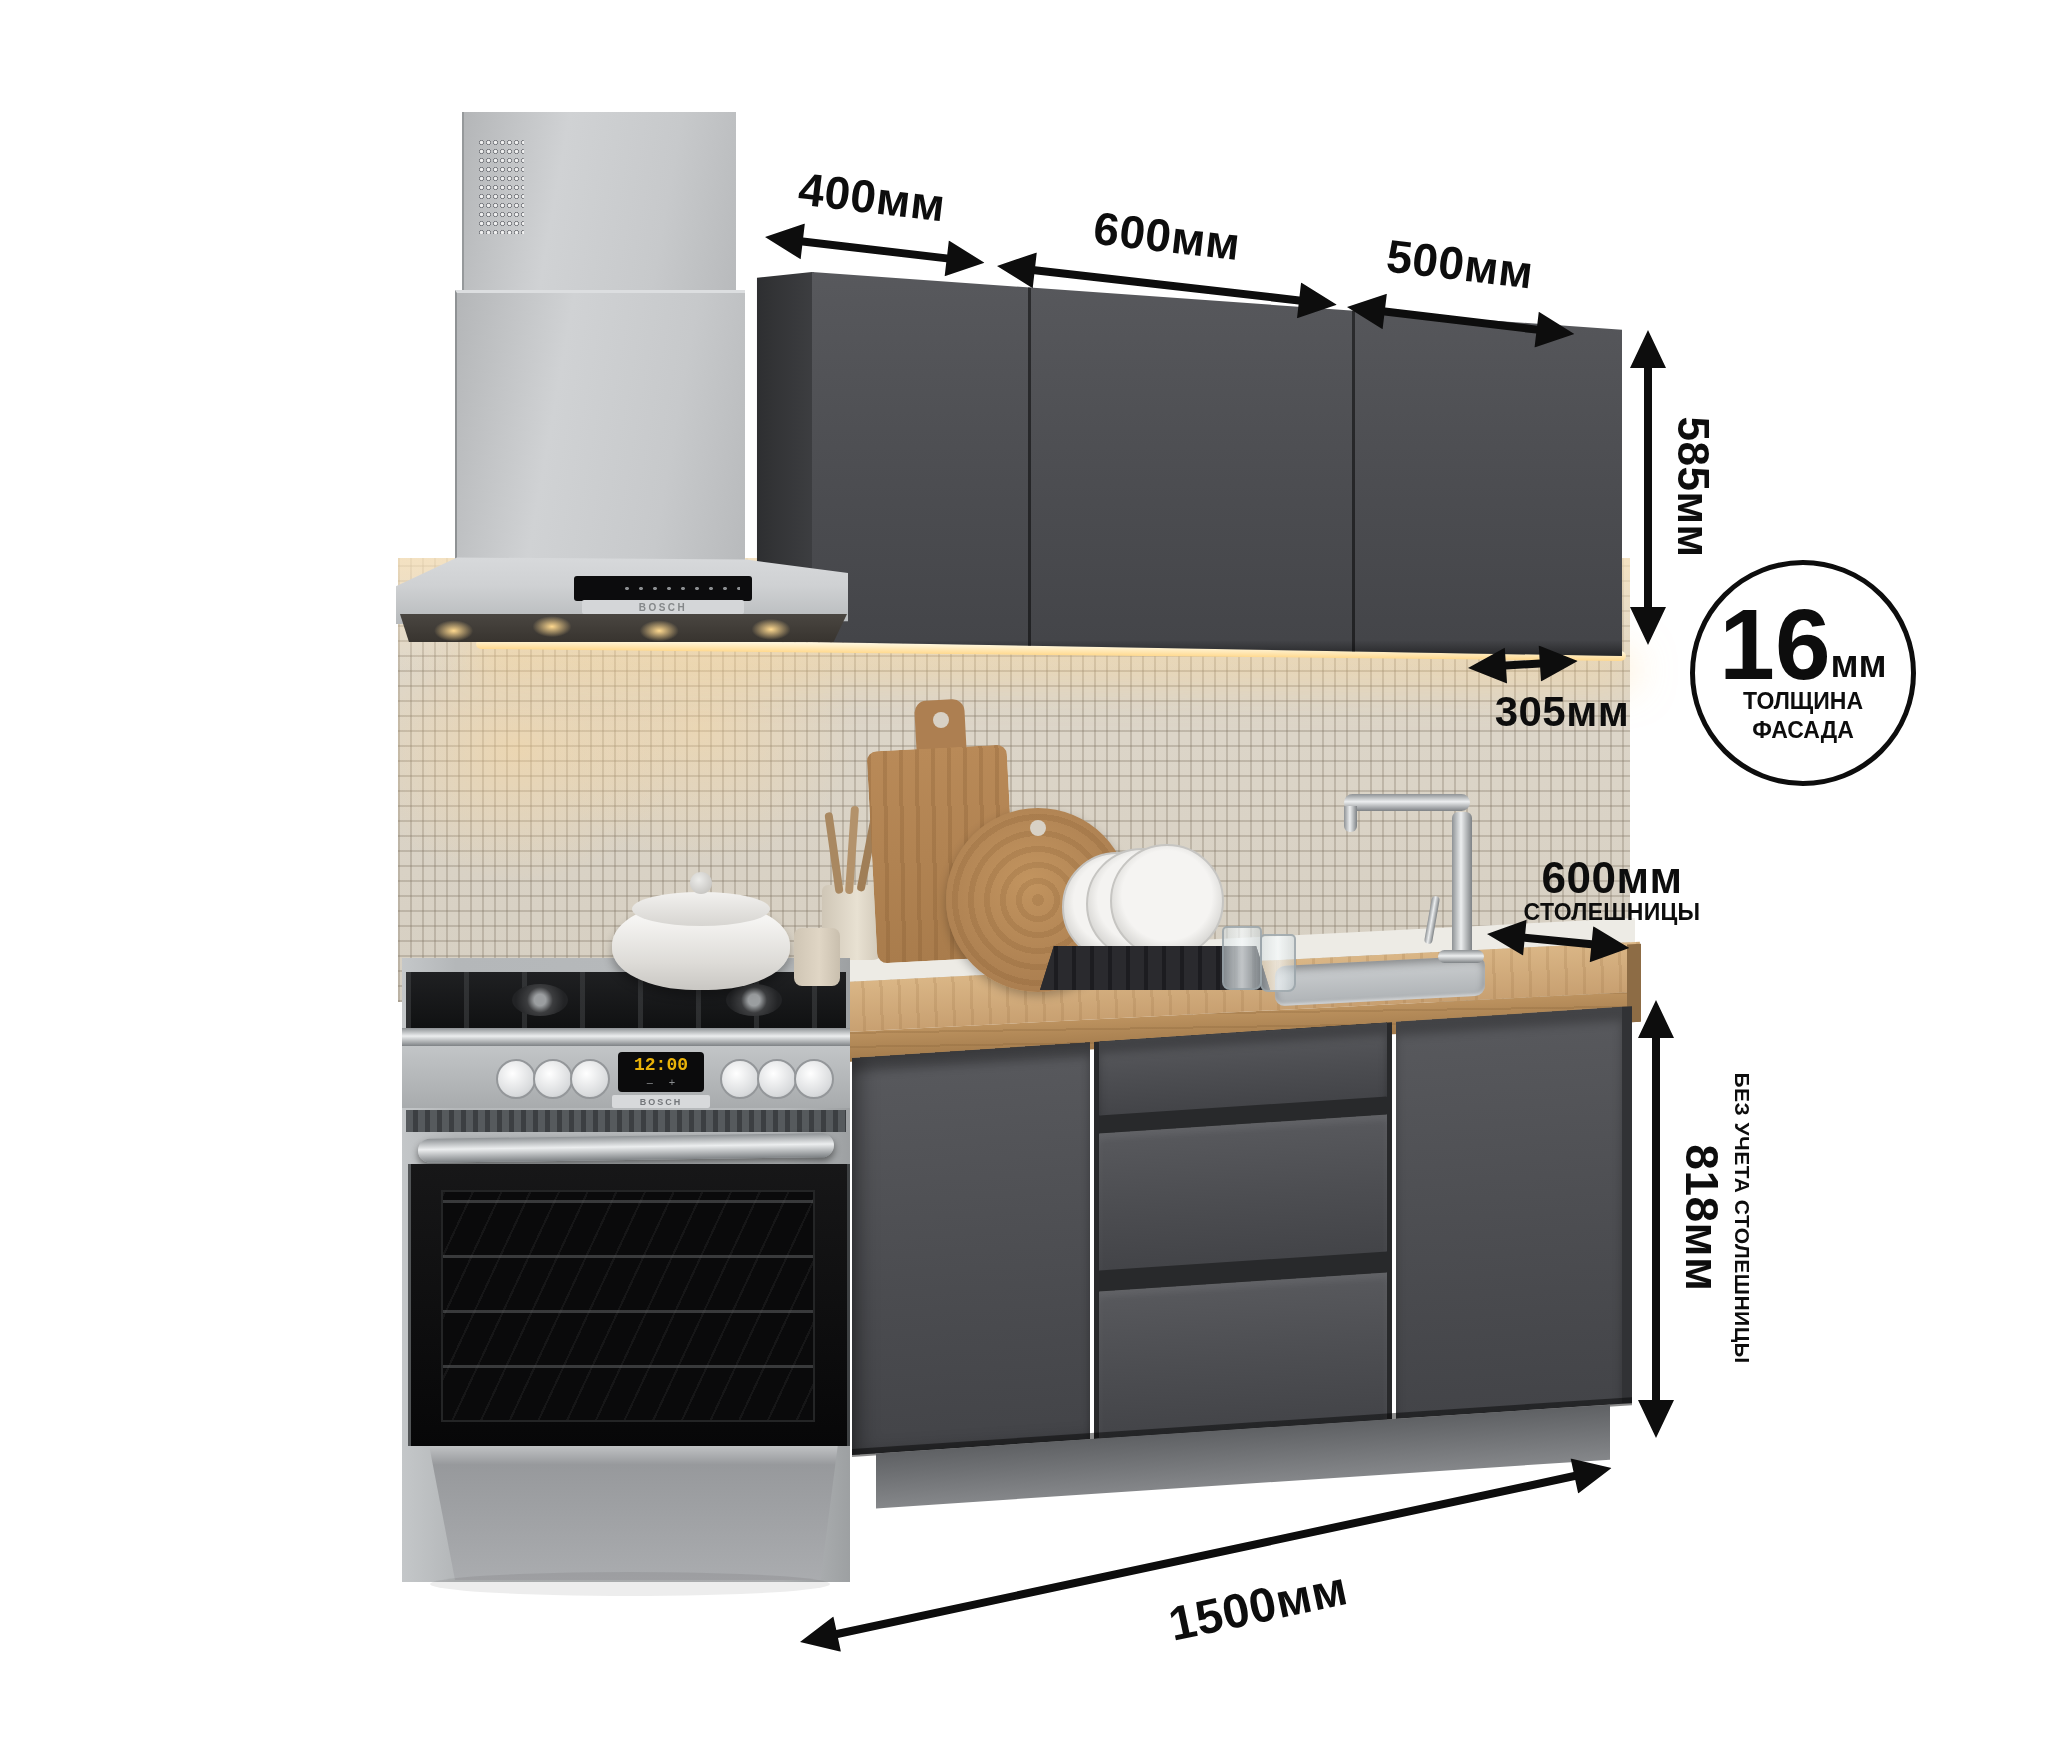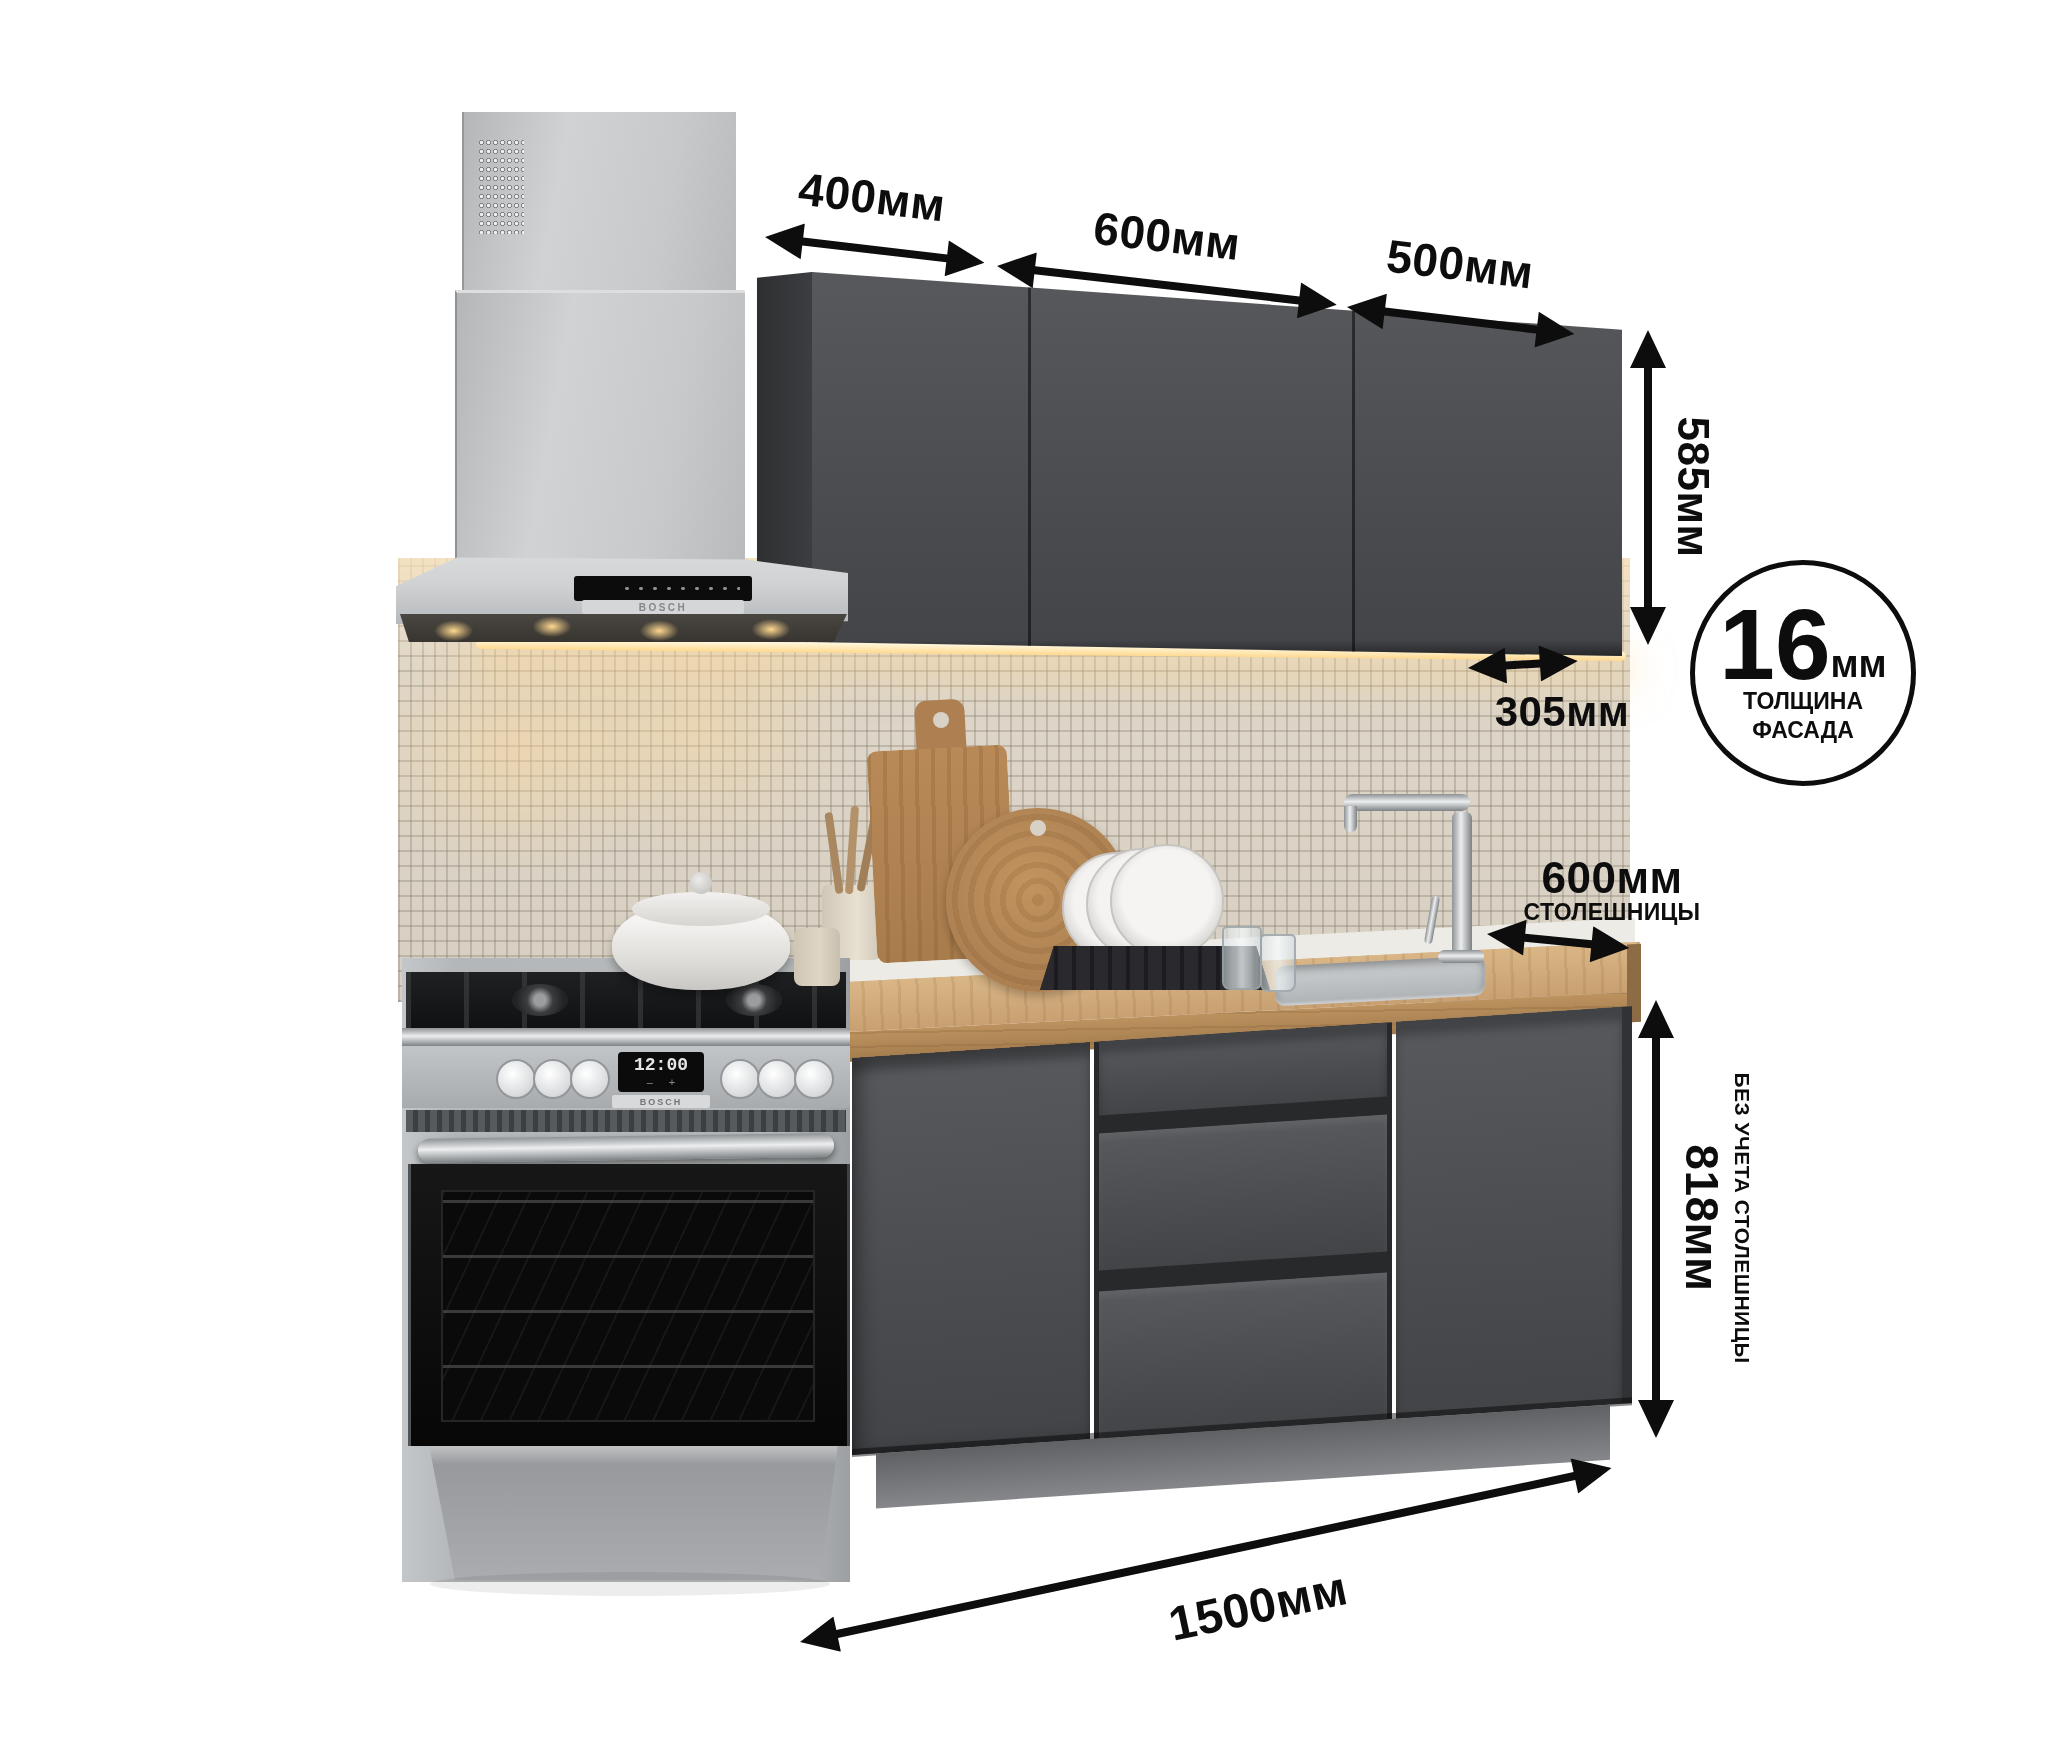--- a/index.html
+++ b/index.html
@@ -154,21 +154,21 @@
 
   <div class="abs" style="left:402px;top:1046px;width:448px;height:62px;background:linear-gradient(180deg,#c2c5c7,#a8abad);">
     <div class="abs" style="left:94px;top:13px;width:36px;height:36px;border-radius:50%;background:radial-gradient(circle at 40% 35%,#ffffff,#d8dadc 70%,#b9bcbe);border:2px solid #94979a;"></div>
     <div class="abs" style="left:131px;top:13px;width:36px;height:36px;border-radius:50%;background:radial-gradient(circle at 40% 35%,#ffffff,#d8dadc 70%,#b9bcbe);border:2px solid #94979a;"></div>
     <div class="abs" style="left:168px;top:13px;width:36px;height:36px;border-radius:50%;background:radial-gradient(circle at 40% 35%,#ffffff,#d8dadc 70%,#b9bcbe);border:2px solid #94979a;"></div>
     <div class="abs" style="left:318px;top:13px;width:36px;height:36px;border-radius:50%;background:radial-gradient(circle at 40% 35%,#ffffff,#d8dadc 70%,#b9bcbe);border:2px solid #94979a;"></div>
     <div class="abs" style="left:355px;top:13px;width:36px;height:36px;border-radius:50%;background:radial-gradient(circle at 40% 35%,#ffffff,#d8dadc 70%,#b9bcbe);border:2px solid #94979a;"></div>
     <div class="abs" style="left:392px;top:13px;width:36px;height:36px;border-radius:50%;background:radial-gradient(circle at 40% 35%,#ffffff,#d8dadc 70%,#b9bcbe);border:2px solid #94979a;"></div>
     <div class="abs" style="left:216px;top:6px;width:86px;height:40px;background:#0b0b0c;border-radius:4px;
          display:flex;flex-direction:column;align-items:center;justify-content:center;">
-      <span style="font-family:'Liberation Mono',monospace;font-size:18px;font-weight:700;color:#e5e5e5;line-height:1;">12:00</span>
+      <span style="font-family:'Liberation Mono',monospace;font-size:18px;font-weight:700;color:#eab308;line-height:1;">12:00</span>
       <div style="display:flex;gap:16px;margin-top:3px;">
         <span style="font-size:11px;color:#8a8d8f;line-height:1;">–</span>
         <span style="font-size:11px;color:#8a8d8f;line-height:1;">+</span>
       </div>
     </div>
     <div class="abs" style="left:210px;top:49px;width:98px;height:13px;background:#d7d9db;border-radius:2px;
          display:flex;align-items:center;justify-content:center;">
       <span style="font-size:9px;font-weight:700;letter-spacing:2px;color:#73767a;">BOSCH</span>
     </div>
   </div>

